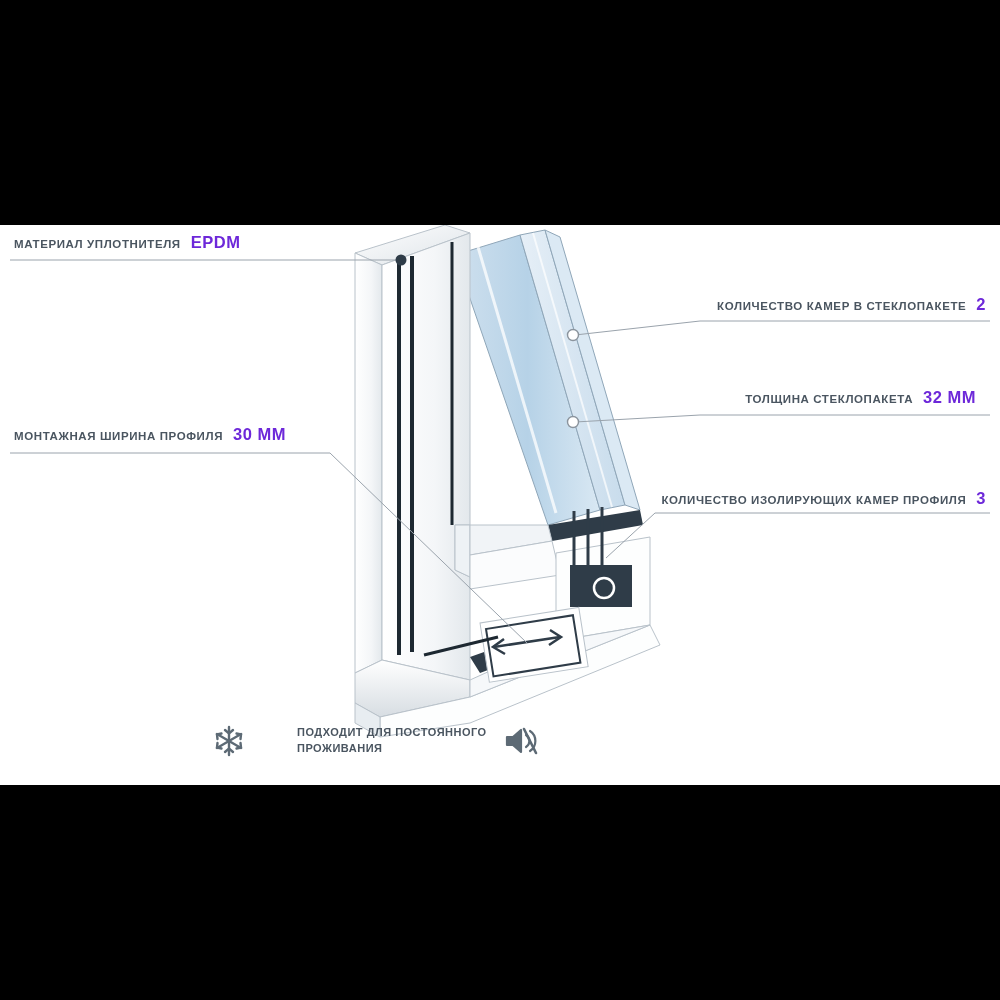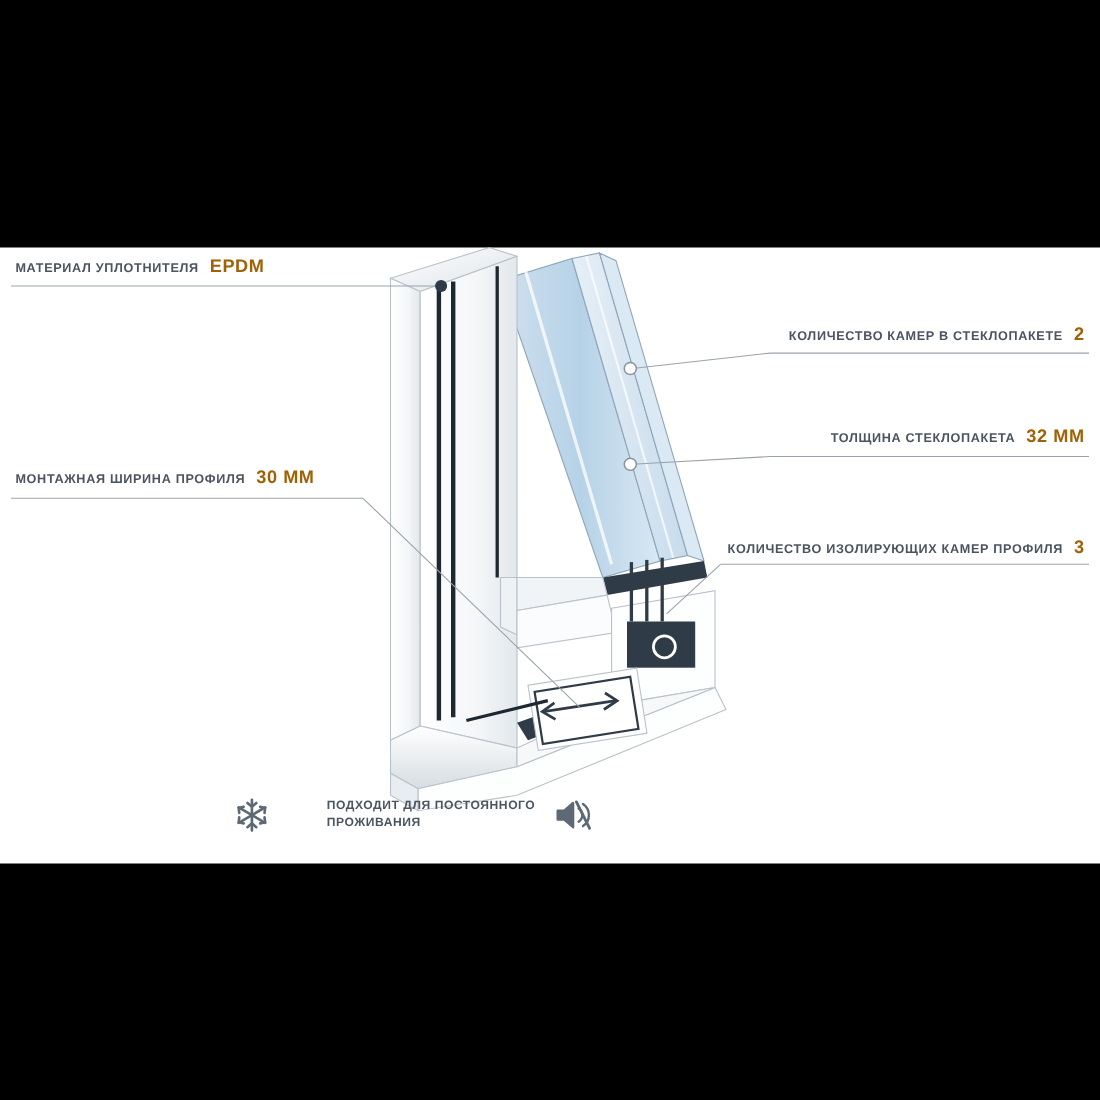--- a/index.html
+++ b/index.html
@@ -30,21 +30,21 @@
   .label {
     position: absolute;
     color: #4a5560;
     font-size: 11.5px;
     letter-spacing: 0.6px;
     font-weight: 700;
     white-space: nowrap;
     text-transform: uppercase;
   }
   .value {
-    color: #a16207;
+    color: #6d28d9;
     font-size: 16.5px;
     font-weight: 700;
     letter-spacing: 0.5px;
   }
   .callout-row {
     position: absolute;
     display: flex;
     align-items: baseline;
     gap: 10px;
     white-space: nowrap;
@@ -197,21 +197,21 @@
     <div class="callout-row" style="left:14px; top:8px;">
       <span class="label" style="position:static;">МАТЕРИАЛ УПЛОТНИТЕЛЯ</span>
       <span class="value">EPDM</span>
     </div>
 
     <div class="callout-row" style="right:14px; top:70px;justify-content:flex-end;">
       <span class="label" style="position:static;">КОЛИЧЕСТВО КАМЕР В СТЕКЛОПАКЕТЕ</span>
       <span class="value">2</span>
     </div>
 
-    <div class="callout-row" style="right:14px; top:163px;">
+    <div class="callout-row" style="right:24px; top:163px;">
       <span class="label" style="position:static;">ТОЛЩИНА СТЕКЛОПАКЕТА</span>
       <span class="value">32 ММ</span>
     </div>
 
     <div class="callout-row" style="left:14px; top:200px;">
       <span class="label" style="position:static;">МОНТАЖНАЯ ШИРИНА ПРОФИЛЯ</span>
       <span class="value">30 ММ</span>
     </div>
 
     <div class="callout-row" style="right:14px; top:264px;">

